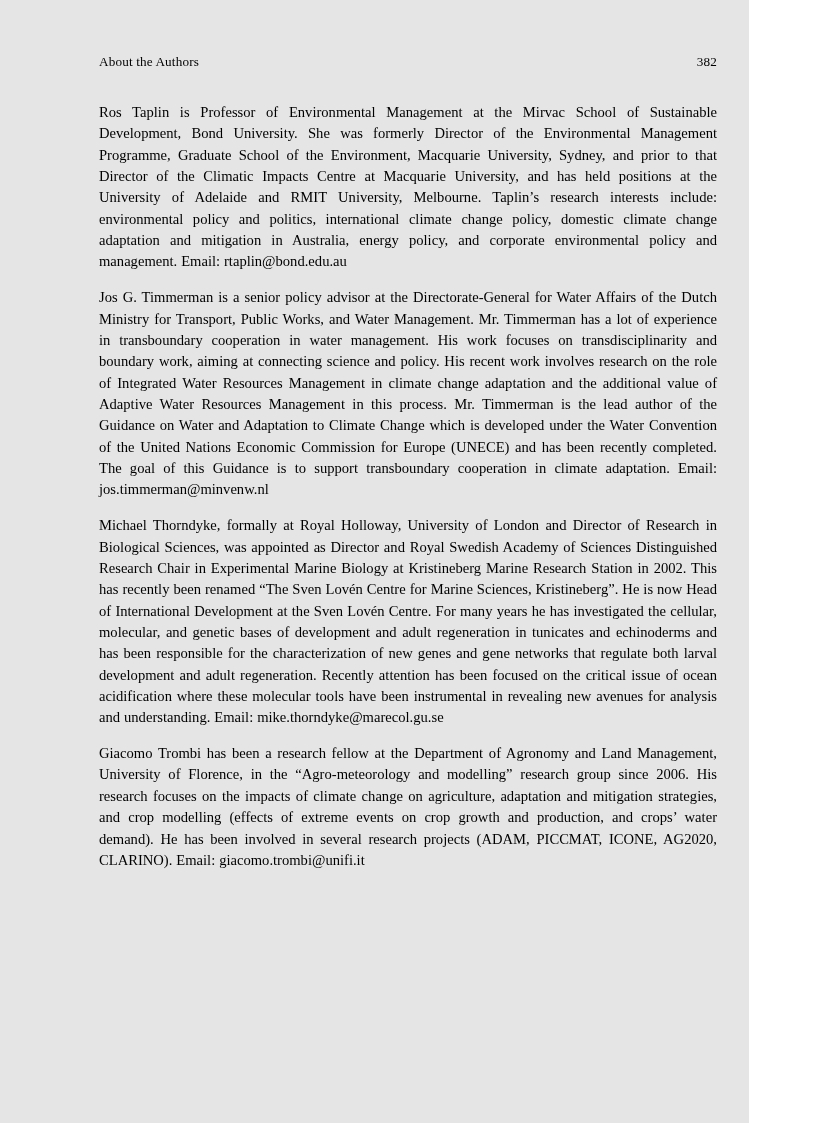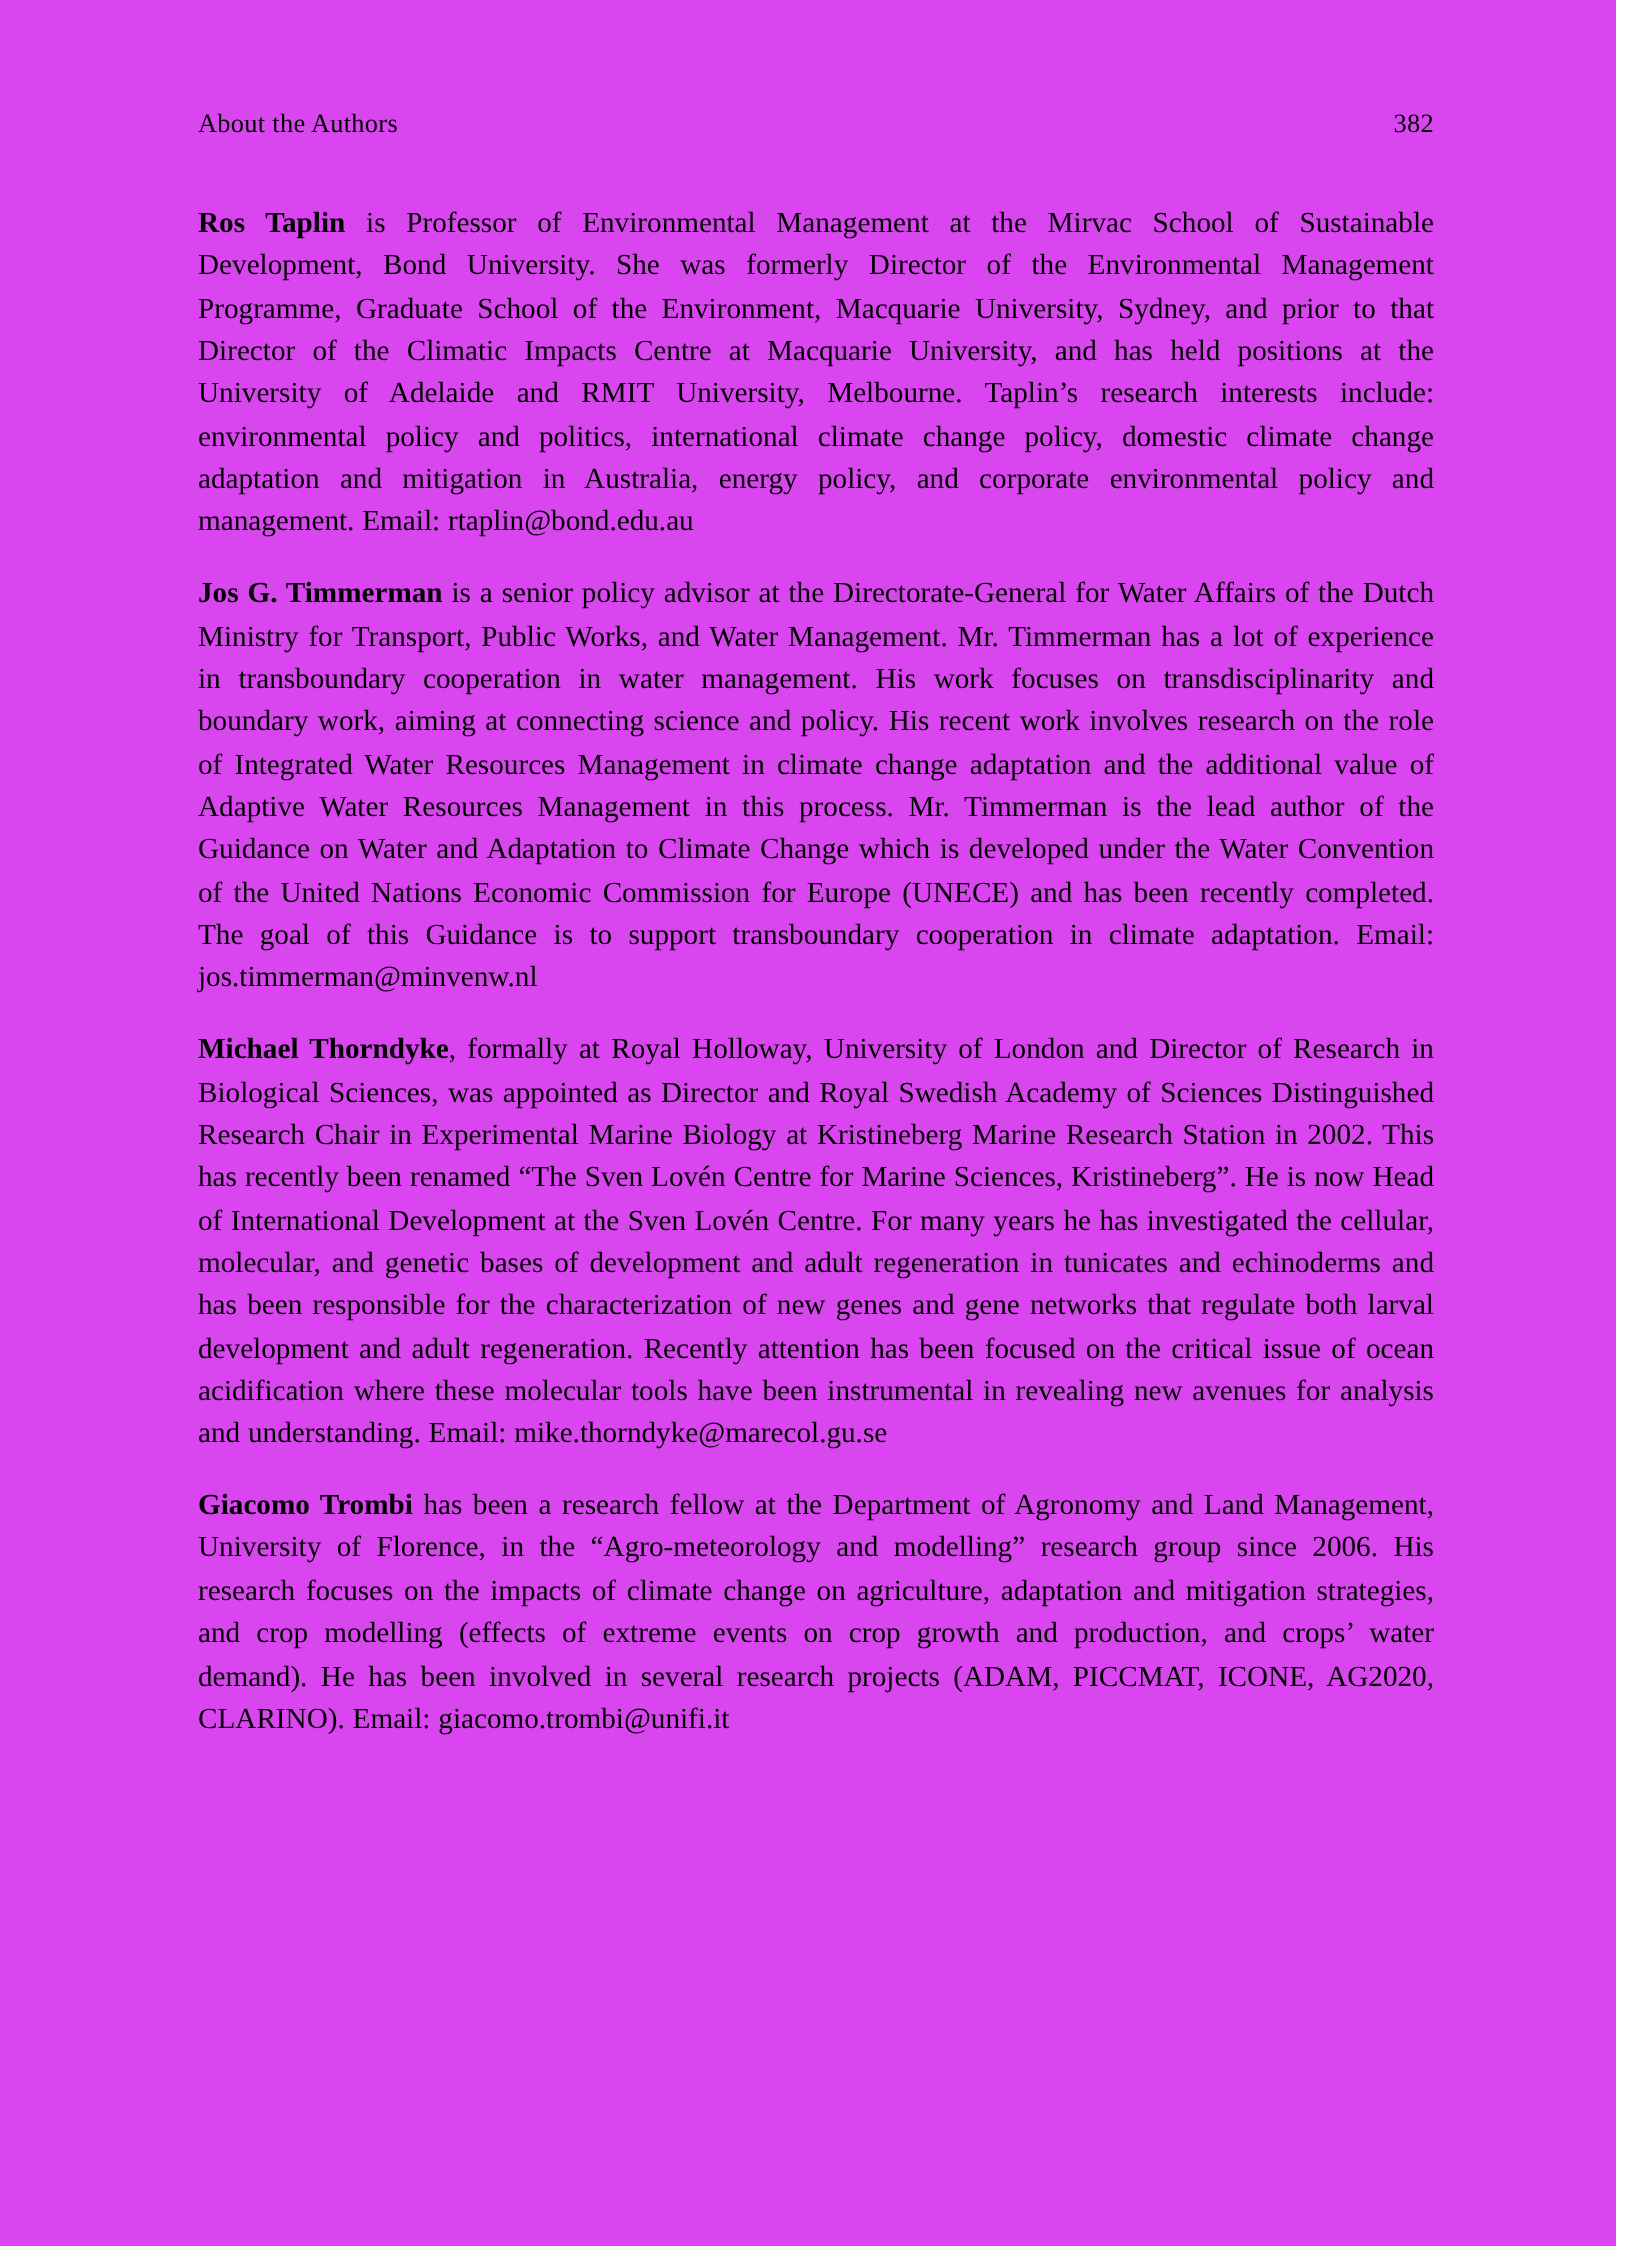--- a/index.html
+++ b/index.html
@@ -10,23 +10,23 @@
   }
   body {
     width: 816px;
     height: 1123px;
     font-family: "Liberation Serif", "DejaVu Serif", serif;
     color: #000000;
     -webkit-font-smoothing: antialiased;
   }
   .page {
     position: relative;
-    width: 808px;
+    width: 749px;
     height: 1123px;
-    background: #d946ef;
+    background: #e5e5e5;
     box-sizing: border-box;
     overflow: hidden;
   }
   .content-frame {
     position: absolute;
     left: 99px;
     top: 54px;
     width: 618px;
   }
   .running-head {
@@ -53,21 +53,21 @@
     text-align: justify;
     text-justify: inter-word;
     margin: 0 0 14.5px 0;
     hyphens: none;
     word-spacing: 0.02em;
   }
   .bio:last-child {
     margin-bottom: 16px;
   }
   .bio-name {
-    font-weight: bold;
+    font-weight: normal;
   }
   .bio-body {
     font-weight: normal;
   }
 </style>
 </head>
 <body>
 
 <div class="page">
   <div class="content-frame">

